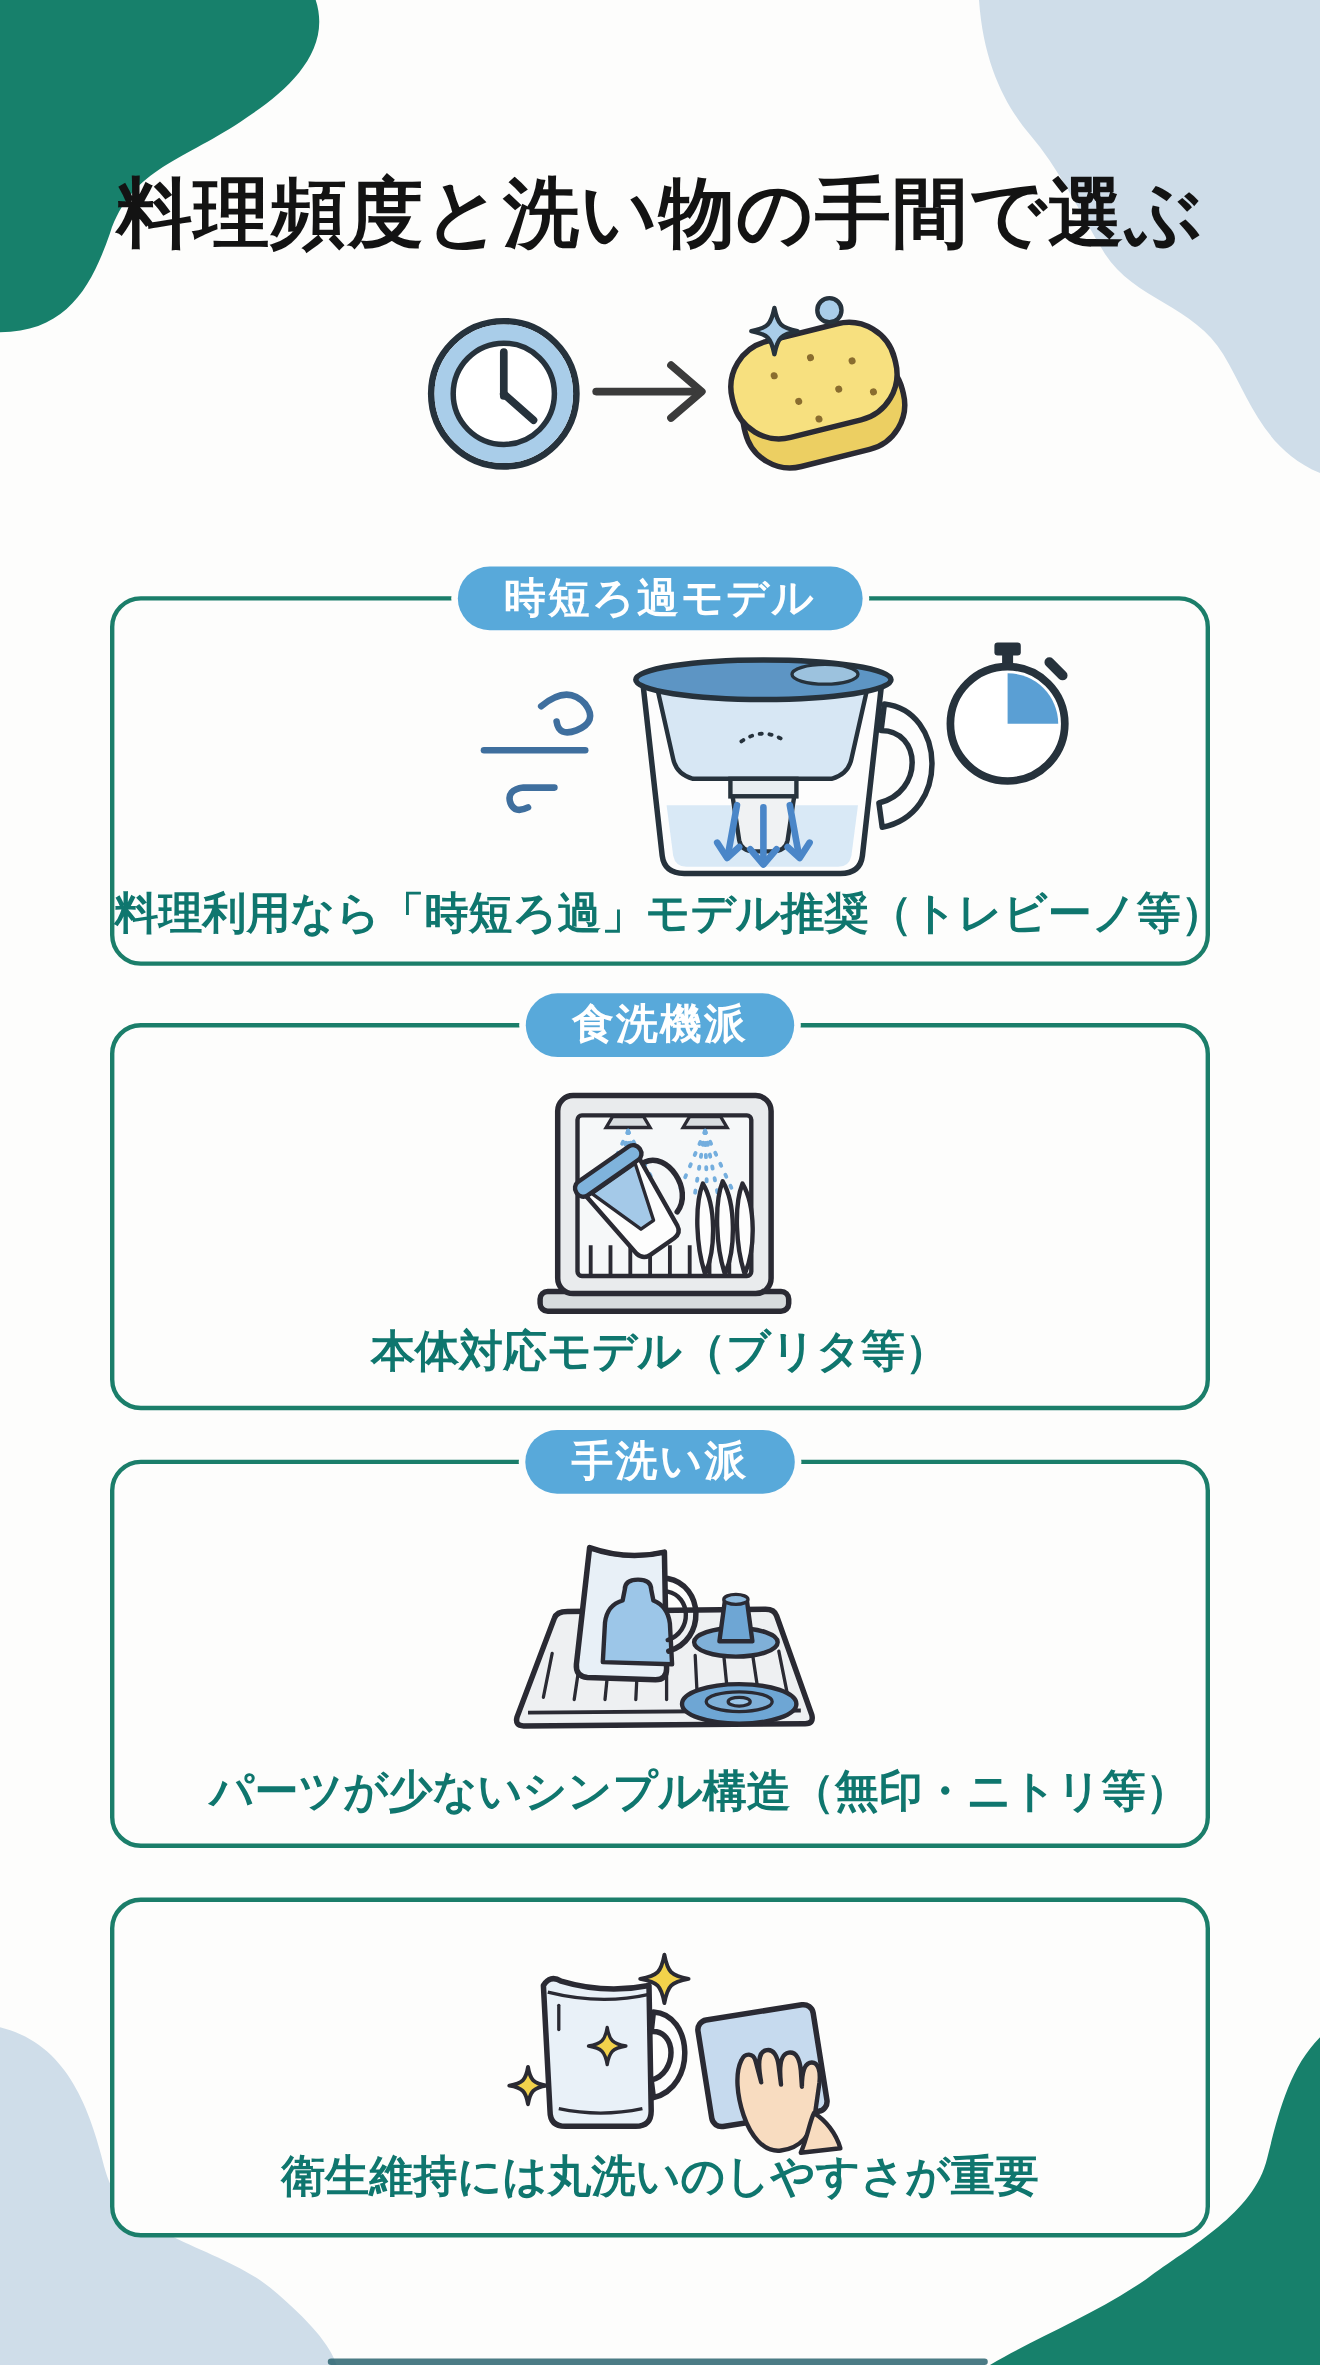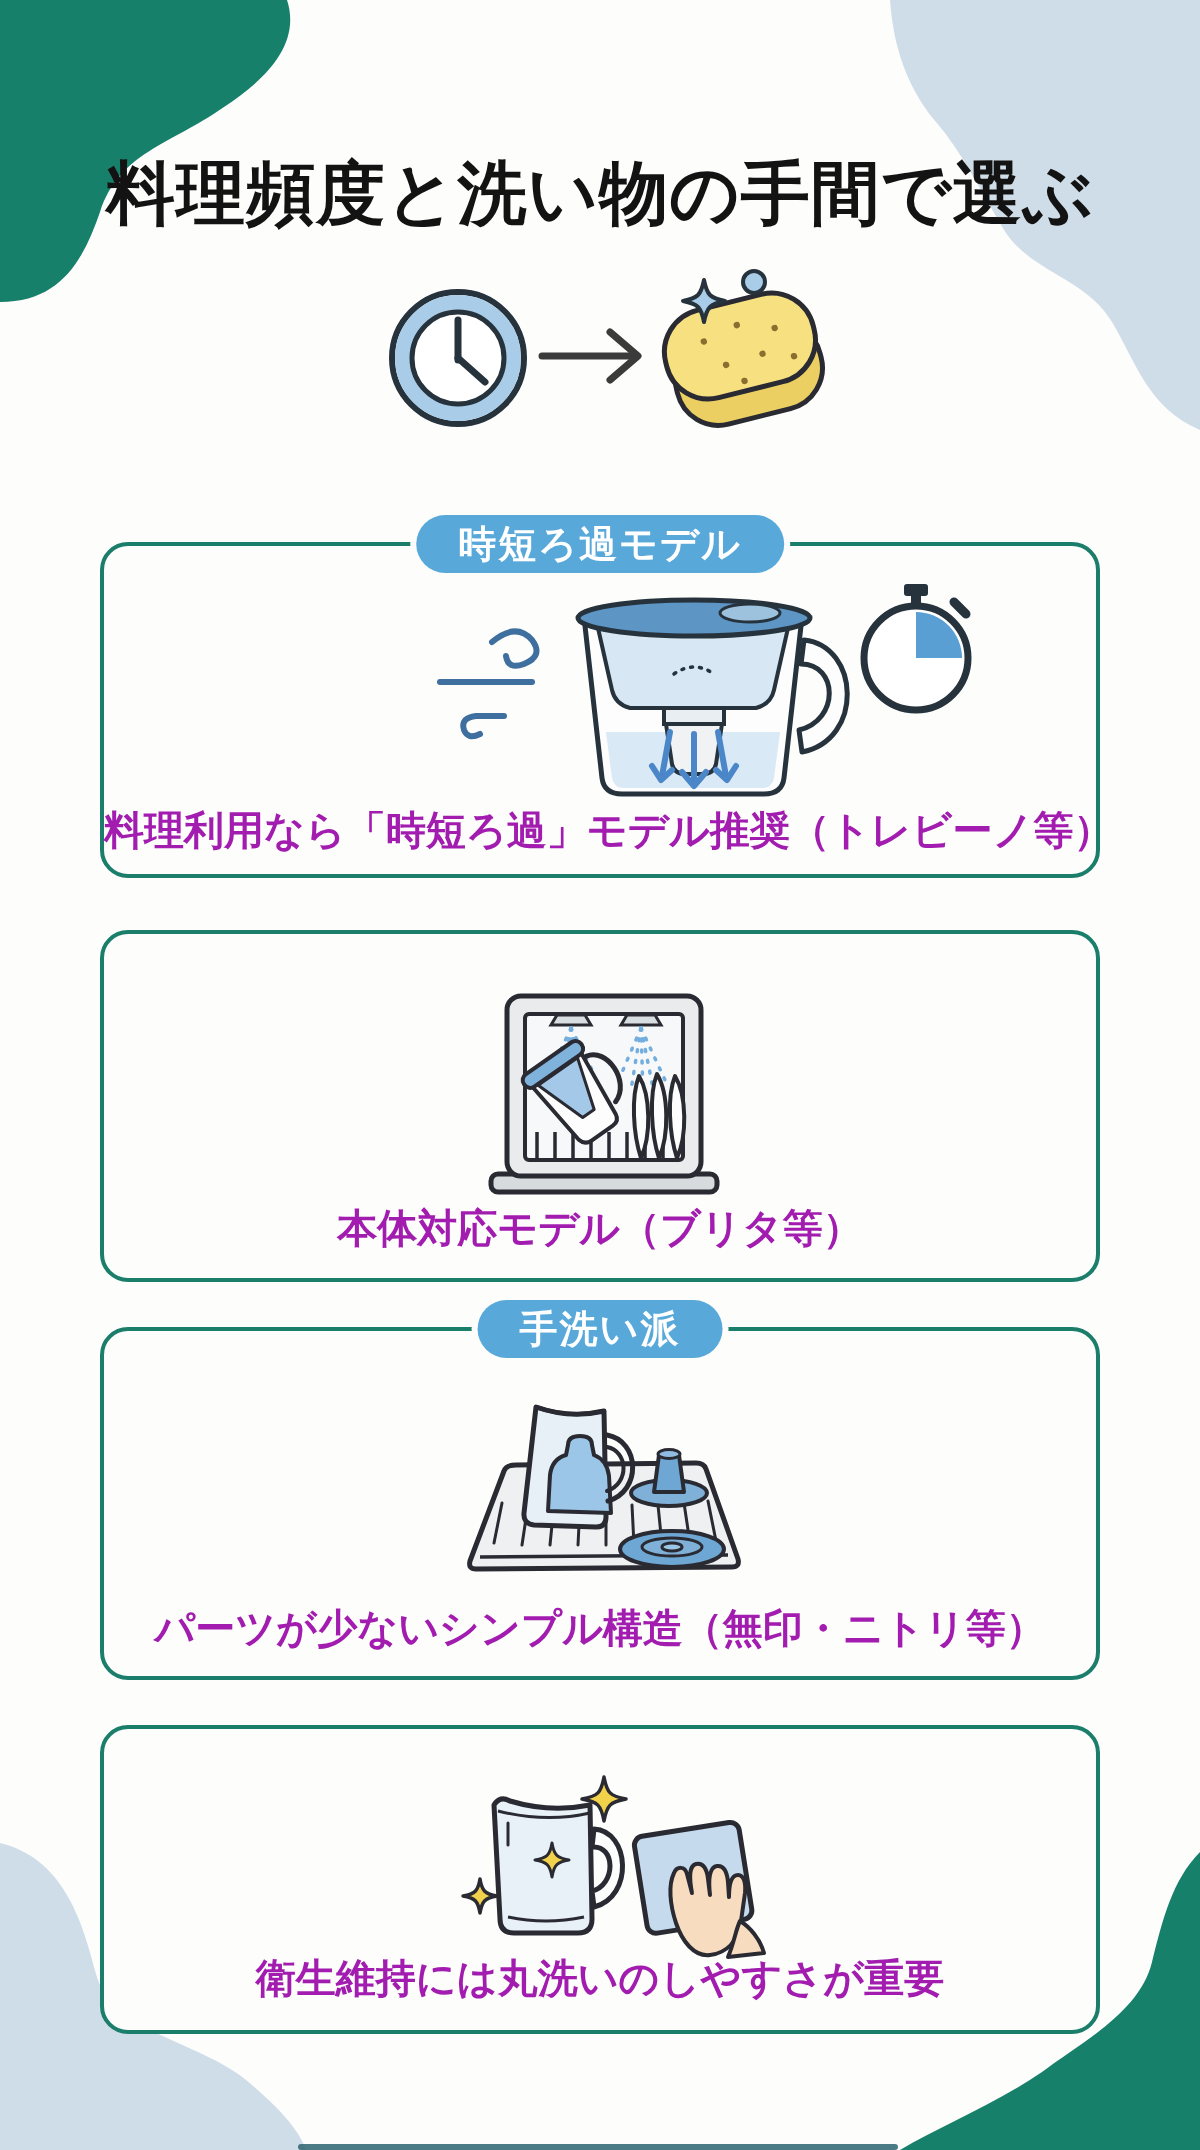--- a/index.html
+++ b/index.html
@@ -37,26 +37,26 @@
     background:#58a9da;color:#ffffff;
     font-size:38px;font-weight:800;line-height:58px;height:58px;
     padding:0 42px;border-radius:999px;white-space:nowrap;
     box-shadow:0 0 0 6px #fdfdfc;
     letter-spacing:2px;
     font-family:Liberation Serif, serif;
   }
   .caption{
     position:absolute;left:0;width:100%;
     text-align:center;margin:0;
-    font-size:40px;font-weight:800;color:#a21caf;
+    font-size:40px;font-weight:800;color:#0f766e;
     white-space:nowrap;letter-spacing:0;
   }
   .card-1 .caption{bottom:16px;}
   .card-2 .caption{bottom:22px;}
-  .card-3 .caption{bottom:20px;}
+  .card-3 .caption{bottom:20px;margin-left:36px;}
   .card-4 .caption{bottom:24px;}
   .icon-svg{position:absolute;}
   .card-1 .icon-svg{top:36px;left:330px;}
   .card-2 .icon-svg{top:50px;left:375px;}
   .card-3 .icon-svg{top:62px;left:340px;}
   .card-4 .icon-svg{top:42px;left:340px;}
 </style>
 </head>
 <body>
 
@@ -135,20 +135,21 @@
         <rect x="477" y="12" width="10" height="10" fill="#26323c"></rect>
         <path d="M520,20 L532,32" stroke="#26323c" stroke-width="9" stroke-linecap="round"></path>
         <circle cx="482" cy="76" r="52" fill="#ffffff" stroke="#26323c" stroke-width="7"></circle>
         <path d="M482,76 L482,30 A46,46 0 0 1 528,76 Z" fill="#5a9fd4"></path>
       </g>
     </svg>
     <p class="caption">料理利用なら「時短ろ過」モデル推奨（トレビーノ等）</p>
   </section>
 
   <section class="card card-2">
+    <div class="badge">食洗機派</div>
     <svg class="icon-svg" width="250" height="215" viewBox="0 0 250 215">
       <rect x="12" y="190" width="226" height="18" rx="7" fill="#d7dbdd" stroke="#2a2a33" stroke-width="5"></rect>
       <rect x="28" y="12" width="194" height="180" rx="14" fill="#e9ebed" stroke="#2a2a33" stroke-width="5"></rect>
       <rect x="46" y="30" width="158" height="146" rx="4" fill="#f6f8f9" stroke="#2a2a33" stroke-width="4"></rect>
       <g fill="#d8dde0" stroke="#2a2a33" stroke-width="3">
         <path d="M78,31 h28 l6,10 h-40 Z"></path>
         <path d="M148,31 h28 l6,10 h-40 Z"></path>
       </g>
       <g stroke="#74aede" stroke-width="3.5" stroke-linecap="round" stroke-dasharray="2 9" fill="none">
         <path d="M92,44 L68,96"></path>

